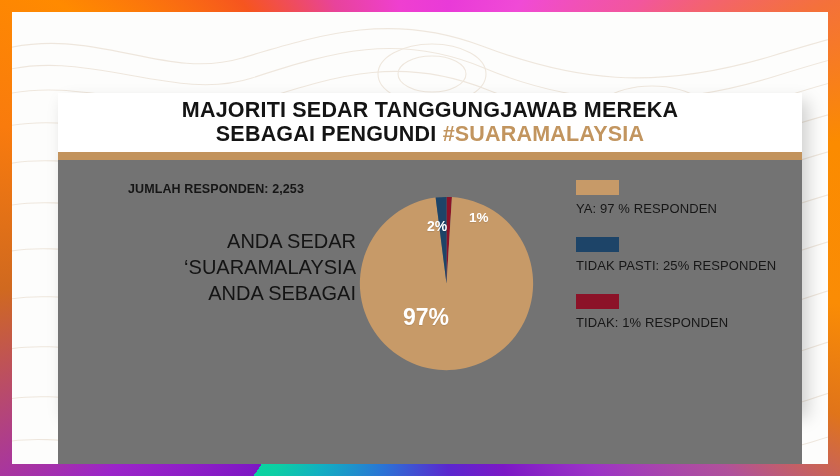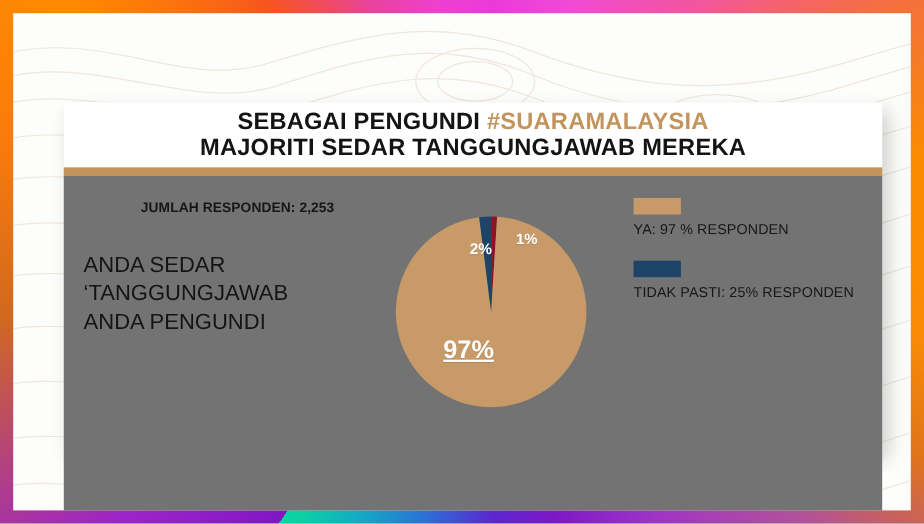--- a/index.html
+++ b/index.html
@@ -77,34 +77,34 @@
 
   
   #respondents {
     position:absolute; left:38px; top:22px; width:240px;
     text-align:center;
     font-size:12.5px; font-weight:bold; color:#161616;
     letter-spacing:.1px;
   }
   #question {
     position:absolute; left:18px; top:68px; width:280px;
-    text-align:left;
+    text-align:right;
     font-size:20px; font-weight:normal; color:#141414;
     line-height:1.30;
   }
   #question div { white-space:nowrap; }
 
   
   #pie-wrap { position:absolute; left:301px; top:36px; width:175px; height:175px; }
   #pie-svg { display:block; width:175px; height:175px; }
   .slice-label {
     position:absolute; color:#ffffff; font-weight:bold;
     text-shadow:0 1px 1px rgba(0,0,0,.10);
   }
-  #label-97 { left:44px; top:108px; font-size:23px;text-decoration:underline; }
+  #label-97 { left:44px; top:108px; font-size:23px; }
   #label-2  { left:68px; top:22px;  font-size:14px; }
   #label-1  { left:110px; top:14px; font-size:13.5px; }
 
   
   #legend { position:absolute; left:518px; top:20px; width:215px; }
   .legend-item { margin-bottom:21px; }
   .swatch { width:43px; height:15px; margin-bottom:6px; }
   .legend-text {
     font-size:13px; font-weight:normal; color:#171717;
     letter-spacing:.1px; white-space:nowrap;
@@ -143,35 +143,35 @@
         <ellipse cx="300" cy="420" rx="46" ry="22"></ellipse>
         <ellipse cx="420" cy="62" rx="54" ry="30"></ellipse>
         <ellipse cx="420" cy="62" rx="34" ry="18"></ellipse>
       </g>
     </svg>
 
     <div id="card">
 
       <div id="card-header">
         <div id="title-wrap">
+          <div class="title-line">MAJORITI SEDAR TANGGUNGJAWAB MEREKA</div>
           <div class="title-line"><span>SEBAGAI PENGUNDI </span><span class="hashtag">#SUARAMALAYSIA</span></div>
-          <div class="title-line">MAJORITI SEDAR TANGGUNGJAWAB MEREKA</div>
         </div>
       </div>
 
       <div id="gold-bar"></div>
 
       <div id="card-body">
 
         <div id="respondents">JUMLAH RESPONDEN: 2,253</div>
 
         <div id="question">
           <div>ANDA SEDAR</div>
-          <div>‘TANGGUNGJAWAB</div>
-          <div>ANDA PENGUNDI</div>
+          <div>‘SUARAMALAYSIA</div>
+          <div>ANDA SEBAGAI</div>
         </div>
 
         <div id="pie-wrap">
           <svg id="pie-svg" viewBox="0 0 200 200">
             <g id="pie-slices">
                 <path d="M 100 100 L 100 1 A 99 99 0 0 1 106.21626143340204 1.195353885601122 Z" fill="#8c1228"></path>
                 <path d="M 100 100 L 106.21626143340204 1.195353885601122 A 99 99 0 1 1 87.59200987713393 1.7806445698666948 Z" fill="#c79a68"></path>
                 <path d="M 100 100 L 87.59200987713393 1.7806445698666948 A 99 99 0 0 1 99.99999999999999 1 Z" fill="#1d4468"></path>
               </g>
           </svg>
@@ -182,18 +182,22 @@
 
         <div id="legend">
             <div class="legend-item">
               <div class="swatch" style="background: rgb(199, 154, 104);"></div>
               <div class="legend-text">YA: 97 % RESPONDEN</div>
             </div>
             <div class="legend-item">
               <div class="swatch" style="background: rgb(29, 68, 104);"></div>
               <div class="legend-text">TIDAK PASTI: 25% RESPONDEN</div>
             </div>
+            <div class="legend-item">
+              <div class="swatch" style="background: rgb(140, 18, 40);"></div>
+              <div class="legend-text">TIDAK: 1% RESPONDEN</div>
+            </div>
           </div>
 
       </div>
     </div>
   </div>
 </div>
 
 </body></html>

